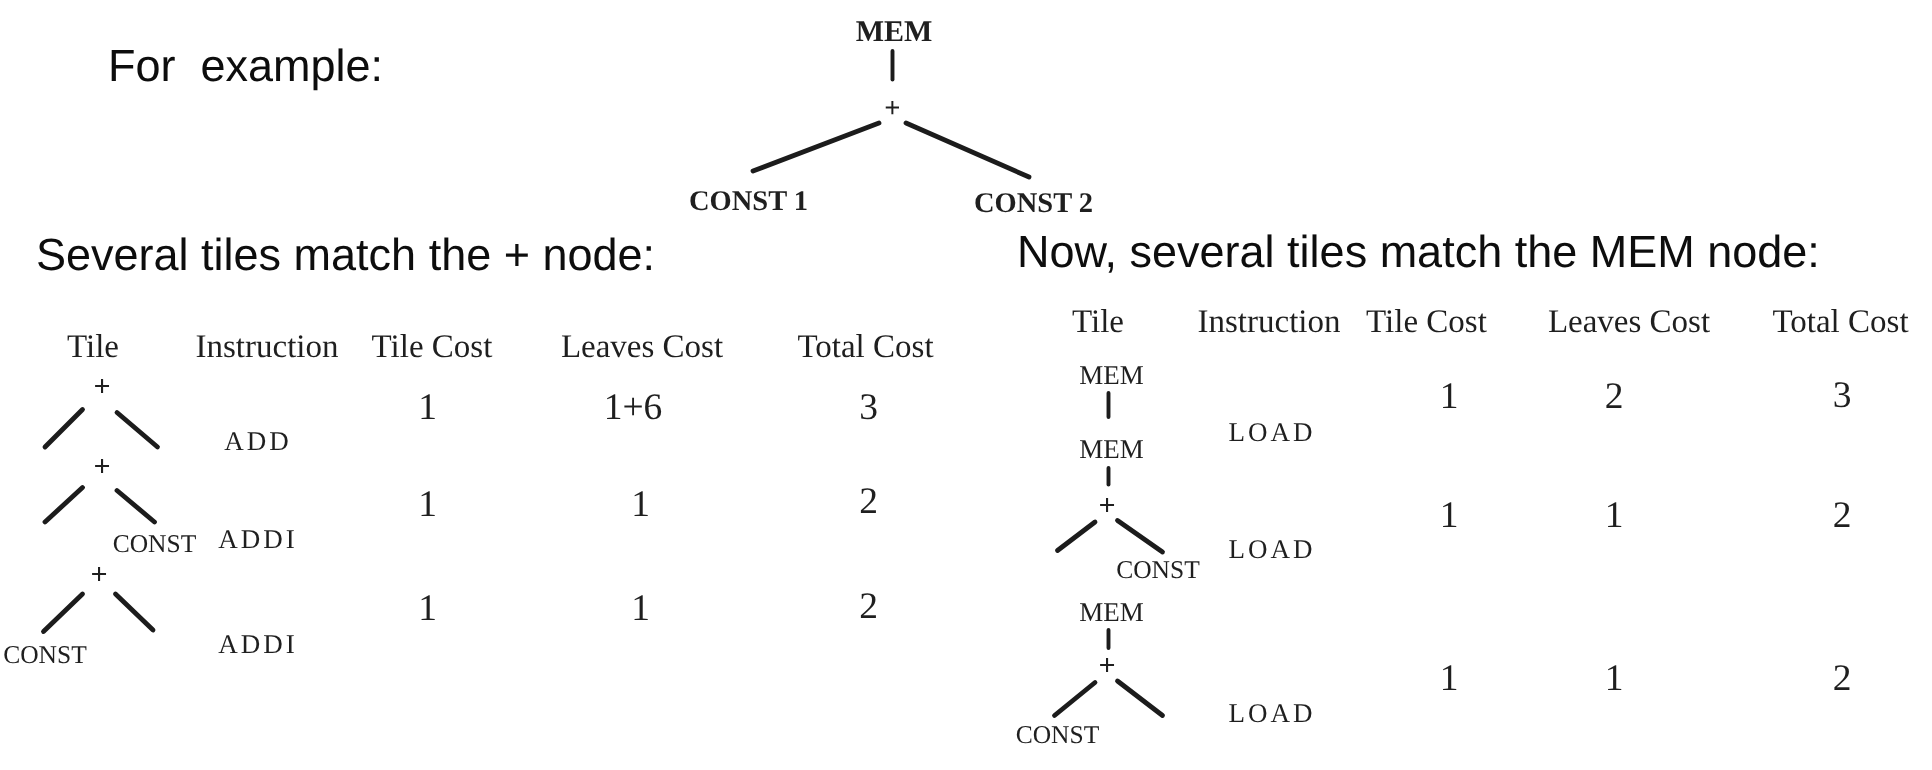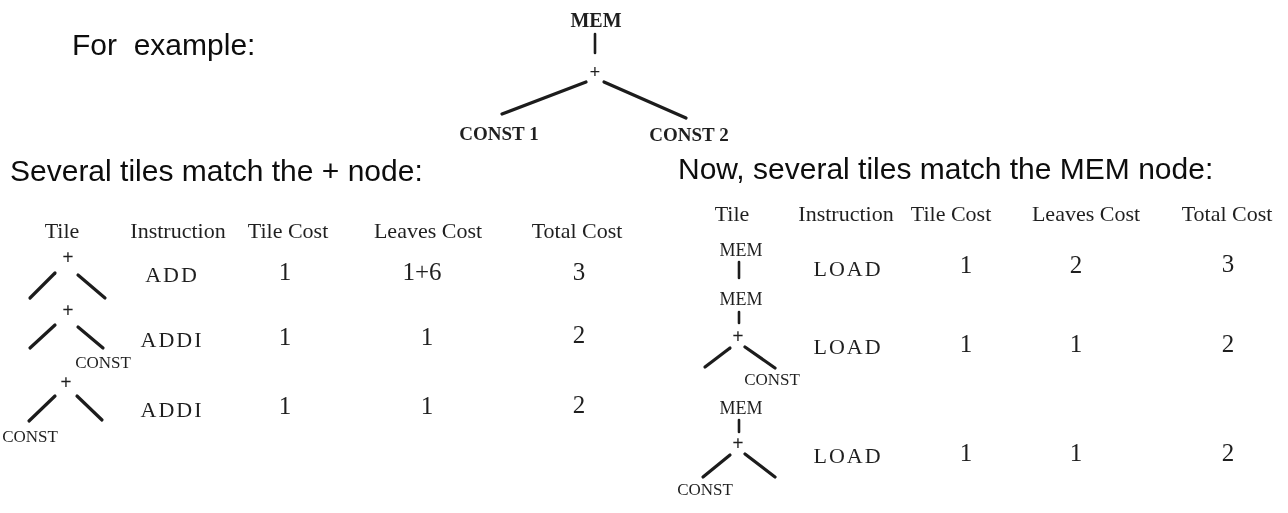--- a/index.html
+++ b/index.html
@@ -4,21 +4,21 @@
 <style>
   html,body{margin:0;padding:0;background:#ffffff;}
   #page{position:relative;width:1288px;height:513px;background:#ffffff;overflow:hidden;
         font-family:"Liberation Serif", serif;color:#1f1f1f;}
   .sans{font-family:"Liberation Sans", sans-serif;color:#0d0d0d;}
   .abs{position:absolute;}
   .ctr{position:absolute;transform:translateX(-50%);white-space:nowrap;}
   .title{font-size:30px;line-height:1.1;white-space:pre;}
   .hdr{font-size:22px;}
   .num{font-size:25px;}
-  .ins{font-size:22px;letter-spacing:2px;}
+  .ins{font-size:18px;letter-spacing:2px;margin-top:22px;}
   svg{position:absolute;overflow:visible;}
   svg text{font-family:"Liberation Serif", serif;fill:#1f1f1f;text-anchor:middle;}
   svg line{stroke:#1c1c1c;stroke-linecap:round;}
   .branch{stroke-width:3.2px;}
   .stub{stroke-width:2.6px;}
   .tlbl{font-size:17px;}
   .mlbl{font-size:18px;}
   .plbl{font-size:20px;font-weight:bold;}
   .big{font-weight:bold;}
 </style>
@@ -32,21 +32,21 @@
   <svg class="abs" style="left:440px;top:4px;" width="310" height="145" viewBox="0 0 310 145">
     <text x="156" y="23" class="big" font-size="20">MEM</text>
     <line x1="155" y1="30" x2="155" y2="49" class="stub"></line>
     <text x="155" y="74" class="big" font-size="19">+</text>
     <line x1="146" y1="78" x2="62" y2="110" class="branch"></line>
     <line x1="164" y1="78" x2="246" y2="114" class="branch"></line>
     <text x="59" y="136" class="big" font-size="19">CONST 1</text>
     <text x="249" y="137" class="big" font-size="19">CONST 2</text>
   </svg>
 
-  <div class="abs sans title" style="left:10px;top:154px;">Several tiles match the + node:</div>
+  <div class="abs sans title" style="left:24px;top:154px;">Several tiles match the + node:</div>
   <div class="abs sans title" style="left:678px;top:152px;text-align:right;">Now, several tiles match the MEM node:</div>
 
   <div>
 
     <div class="ctr hdr" style="left:62px;top:218px;">Tile</div>
     <div class="ctr hdr" style="left:178px;top:218px;">Instruction</div>
     <div class="ctr hdr" style="left:288px;top:218px;">Tile Cost</div>
     <div class="ctr hdr" style="left:428px;top:218px;">Leaves Cost</div>
     <div class="ctr hdr" style="left:577px;top:218px;">Total Cost</div>
 

